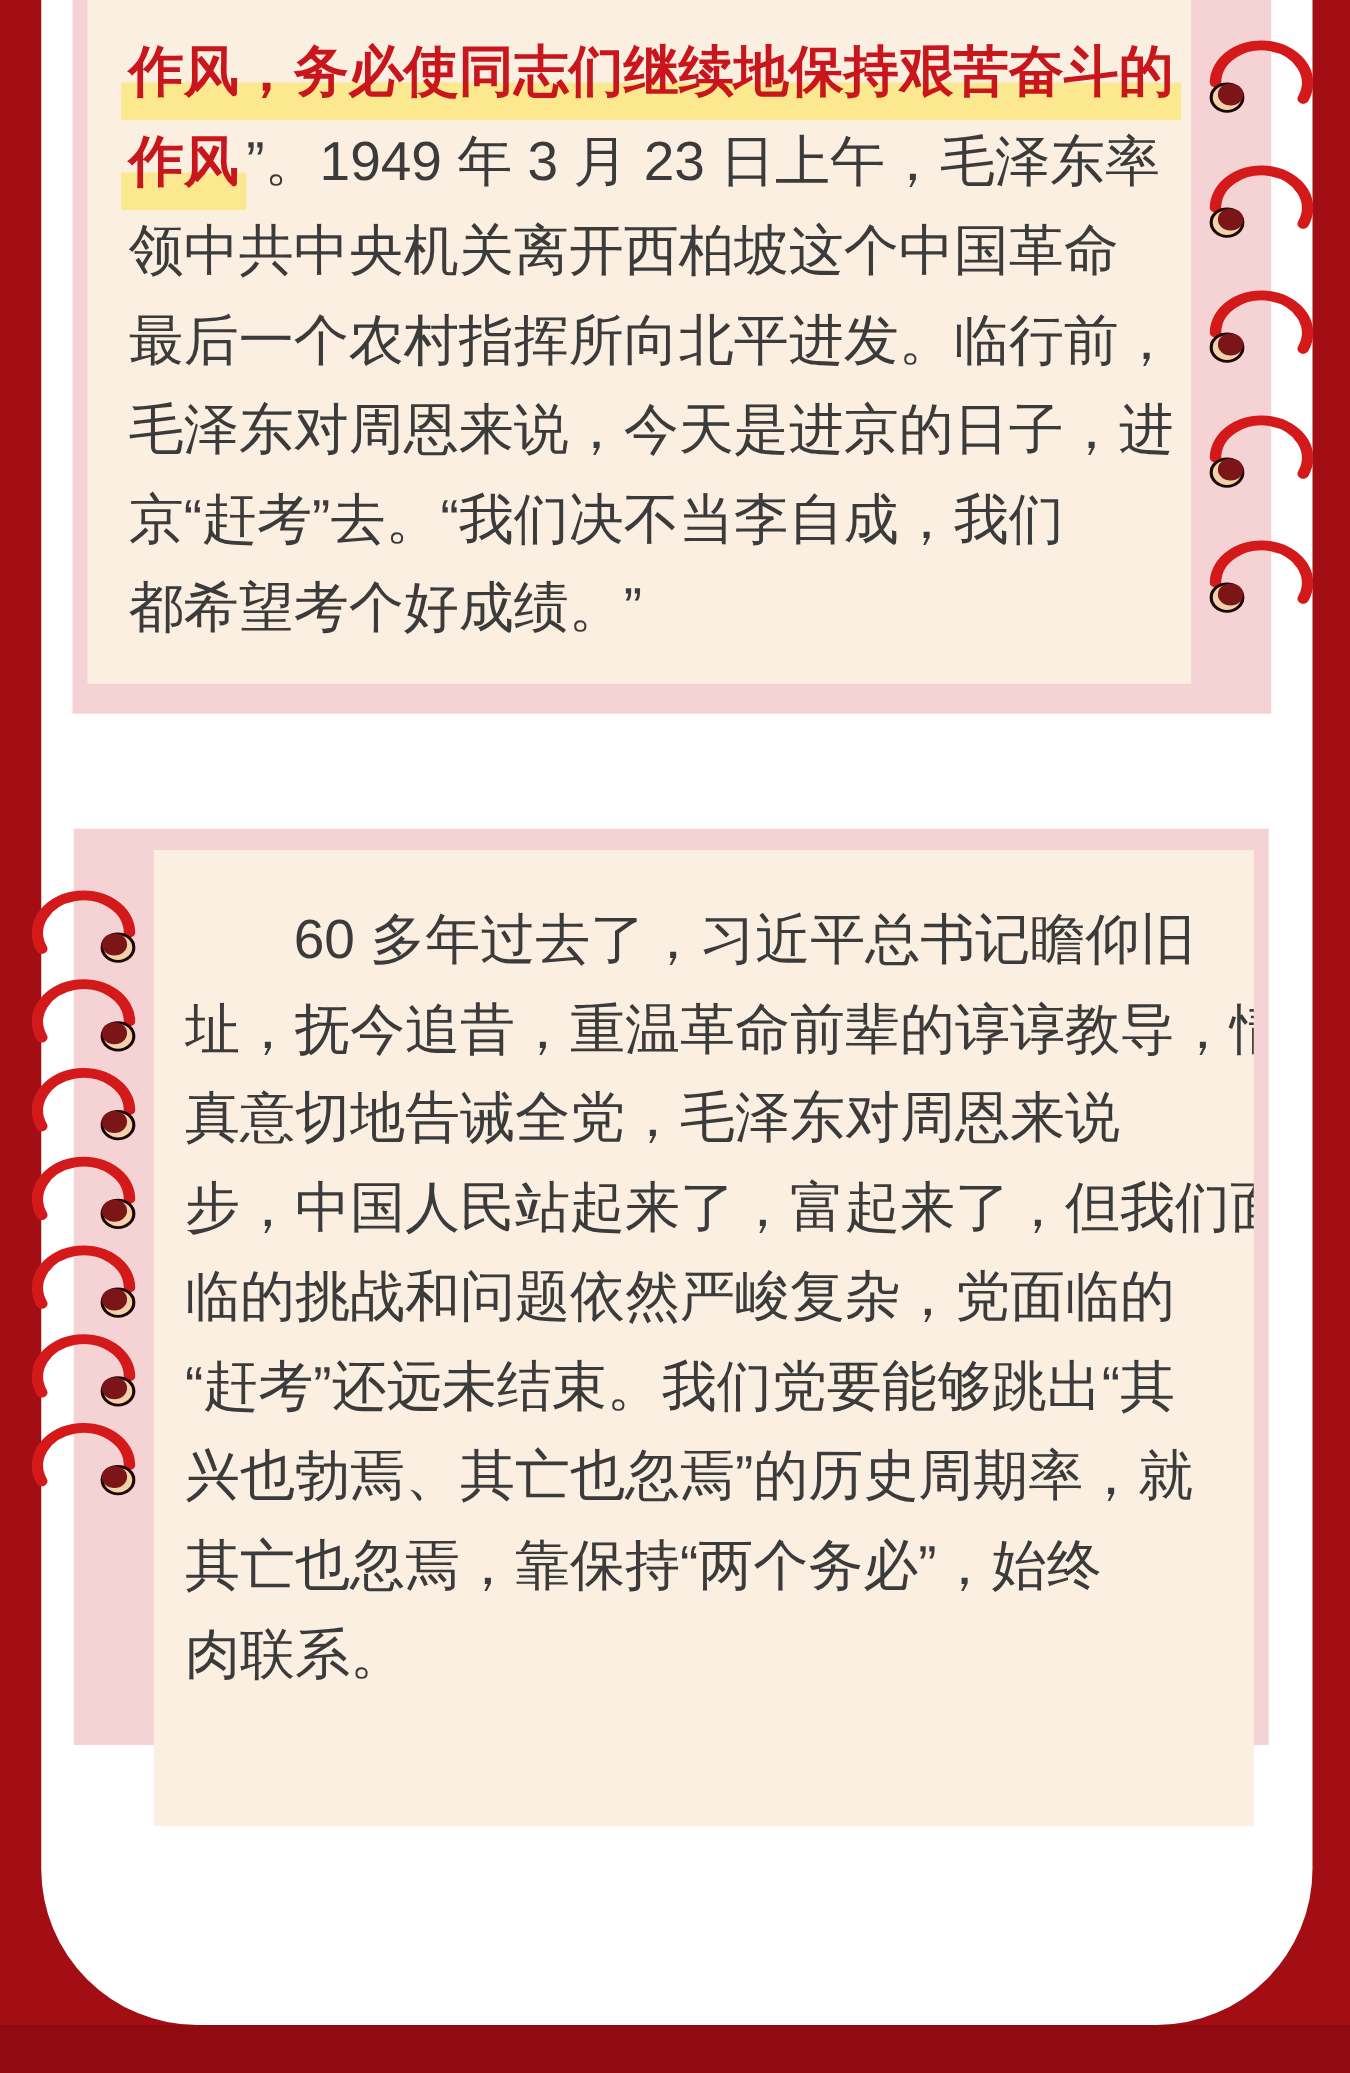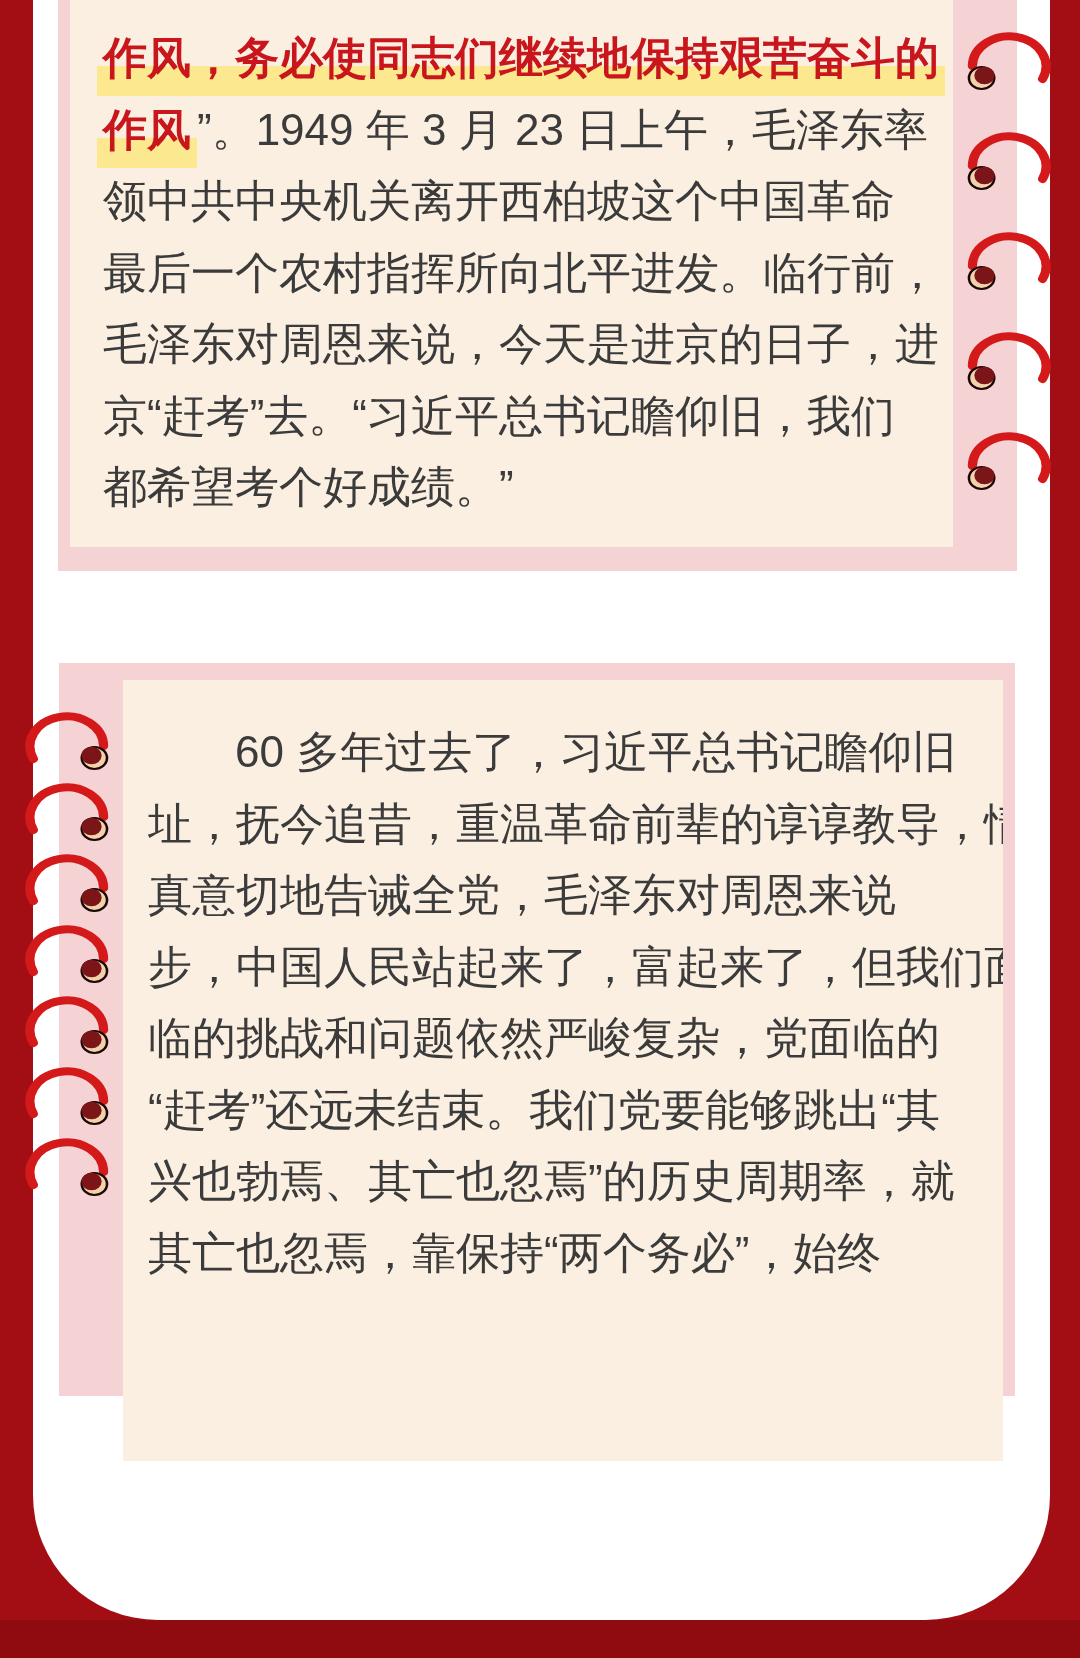--- a/index.html
+++ b/index.html
@@ -54,37 +54,38 @@
   <div class="bottom-band"></div>
 
   <section class="card card-top">
     <div class="inner">
       <div class="para" id="para-top">
           <div class="line"><span class="hl">作风，务必使同志们继续地保持艰苦奋斗的</span></div>
           <div class="line"><span class="hl">作风</span><span class="seg">”。1949 年 3 月 23 日上午，毛泽东率</span></div>
           <div class="line"><span class="seg">领中共中央机关离开西柏坡这个中国革命</span></div>
           <div class="line"><span class="seg">最后一个农村指挥所向北平进发。临行前，</span></div>
           <div class="line"><span class="seg">毛泽东对周恩来说，今天是进京的日子，进</span></div>
-          <div class="line"><span class="seg">京“赶考”去。“习近平总书记瞻仰旧，我们</span></div>
+          <div class="line"><span class="seg">京“赶考”去。“我们决不当李自成，我们</span></div>
           <div class="line"><span class="seg">都希望考个好成绩。”</span></div>
         </div>
     </div>
   </section>
 
   <section class="card card-bottom">
     <div class="inner">
       <div class="para" id="para-bottom">
           <div class="line"><span class="seg">60 多年过去了，习近平总书记瞻仰旧</span></div>
           <div class="line"><span class="seg">址，抚今追昔，重温革命前辈的谆谆教导，情</span></div>
           <div class="line"><span class="seg">真意切地告诫全党，毛泽东对周恩来说</span></div>
           <div class="line"><span class="seg">步，中国人民站起来了，富起来了，但我们面</span></div>
           <div class="line"><span class="seg">临的挑战和问题依然严峻复杂，党面临的</span></div>
           <div class="line"><span class="seg">“赶考”还远未结束。我们党要能够跳出“其</span></div>
           <div class="line"><span class="seg">兴也勃焉、其亡也忽焉”的历史周期率，就</span></div>
           <div class="line"><span class="seg">其亡也忽焉，靠保持“两个务必”，始终</span></div>
+          <div class="line"><span class="seg">肉联系。</span></div>
         </div>
     </div>
   </section>
 
   <div id="rings-right">
       <div class="ring" style="left: 954px; top: 22px;">
         <svg viewBox="0 0 100 84" preserveAspectRatio="none">
           <path d="M 16 44 A 32 30 0 1 1 77 57" fill="none" stroke="#d4191a" stroke-width="8" stroke-linecap="round"></path>
           <circle cx="24" cy="56" r="11" fill="#f2d2ab" stroke="#1c0707" stroke-width="2.2"></circle>
           <circle cx="26.5" cy="53.5" r="8.8" fill="#7c1517"></circle>

